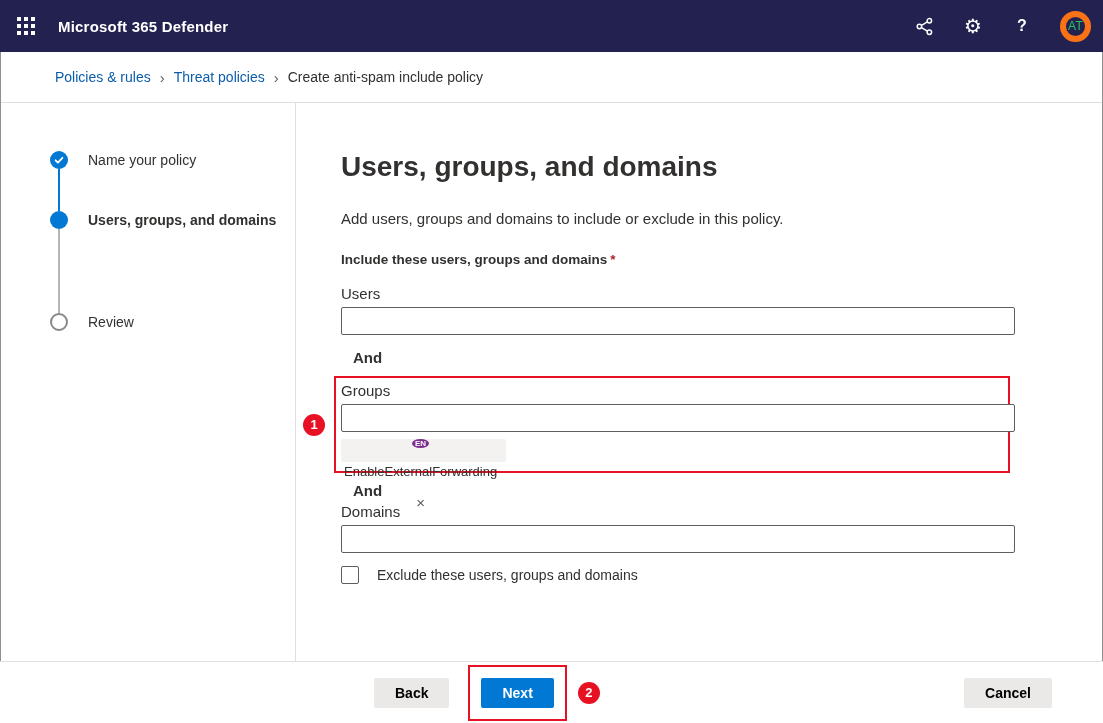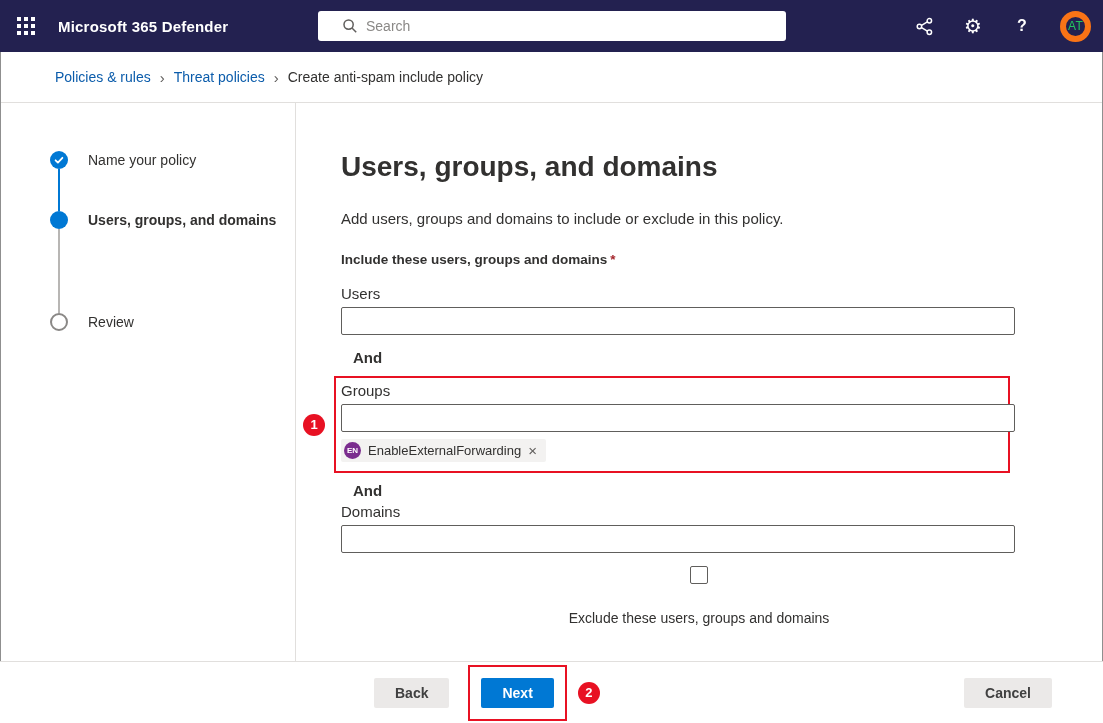--- a/index.html
+++ b/index.html
@@ -80,40 +80,40 @@
   .group-annotation { position:relative; margin:10px 0 0 -7px; width:676px;
                       border:2px solid #e81123; padding:4px 6px 9px 5px; }
   .callout { width:22px; height:22px; border-radius:50%; background:#e81123; color:#fff;
              font-size:13px; font-weight:700; display:flex; align-items:center;
              justify-content:center; flex:none; }
   .callout-1 { position:absolute; left:-33px; top:50%; transform:translateY(-50%); }
 
   
   .chip-row { margin-top:7px; display:flex; }
   .chip { display:inline-flex; align-items:center; background:#f3f2f1;
-          border-radius:2px; height:23px; padding:0 9px 0 3px; gap:7px; }
+          border-radius:2px; height:23px; padding:0 9px 0 3px; gap:16px;flex-direction:column; }
   .chip-badge { width:17px; height:17px; border-radius:50%; background:#7b2d8e;
                 color:#fff; font-size:8px; font-weight:700; display:flex;
                 align-items:center; justify-content:center; }
   .chip-label { font-size:13px; color:#323130; }
   .chip-remove { font-size:15px; color:#605e5c; cursor:pointer; line-height:1; }
 
   
-  .checkbox-row { margin-top:13px; display:flex; align-items:center; gap:26px;flex-direction:column; }
+  .checkbox-row { margin-top:13px; display:flex; align-items:center; gap:18px; }
   .checkbox { width:18px; height:18px; border:1px solid #605e5c; border-radius:2px;
               background:#fff; cursor:pointer; flex:none; }
   .checkbox-label { font-size:14px; color:#323130; }
 
   
   .footer { position:absolute; left:0; right:0; bottom:0; height:62px;
             border-top:1px solid #e1dfdd; background:#fff; display:flex;
             align-items:center; padding-left:374px; }
   .btn { height:30px; border:none; border-radius:2px; font-size:14px; font-weight:600;
          font-family:inherit; padding:0 21px; cursor:pointer; }
-  .btn-secondary { background:#ebe9e8; color:#404040; }
+  .btn-secondary { background:#ebe9e8; color:#000000; }
   .btn-primary { background:#0078d4; color:#fff; }
   .next-annotation { border:2px solid #e81123; padding:11px; display:inline-flex;
                      margin-left:19px; }
   .callout-2 { margin-left:11px; }
   .cancel-wrap { margin-left:auto; margin-right:51px; }
 </style>
 </head>
 <body>
 
 <div class="screen">
@@ -127,27 +127,20 @@
         <span></span>
           <span></span>
           <span></span>
         <span></span>
           <span></span>
           <span></span>
       </div>
     </div>
     <div class="app-title">Microsoft 365 Defender</div>
 
-    <div class="search-box">
-      <svg width="16" height="16" viewBox="0 0 16 16" fill="none" stroke="#605e5c" stroke-width="1.5">
-        <circle cx="6.6" cy="6.6" r="4.6"></circle>
-        <line x1="10.2" y1="10.2" x2="14.2" y2="14.2"></line>
-      </svg>
-      <input type="text" placeholder="Search" style="">
-    </div>
 
     <div class="topbar-right">
       <span class="tb-icon">
         <svg width="19" height="19" viewBox="0 0 18 18" fill="none" stroke="#fff" stroke-width="1.4">
           <circle cx="13.6" cy="3.6" r="2.1"></circle>
           <circle cx="13.6" cy="14.4" r="2.1"></circle>
           <circle cx="4.2" cy="9" r="2.1"></circle>
           <line x1="6.2" y1="7.9" x2="11.7" y2="4.7"></line>
           <line x1="6.2" y1="10.1" x2="11.7" y2="13.3"></line>
         </svg>

